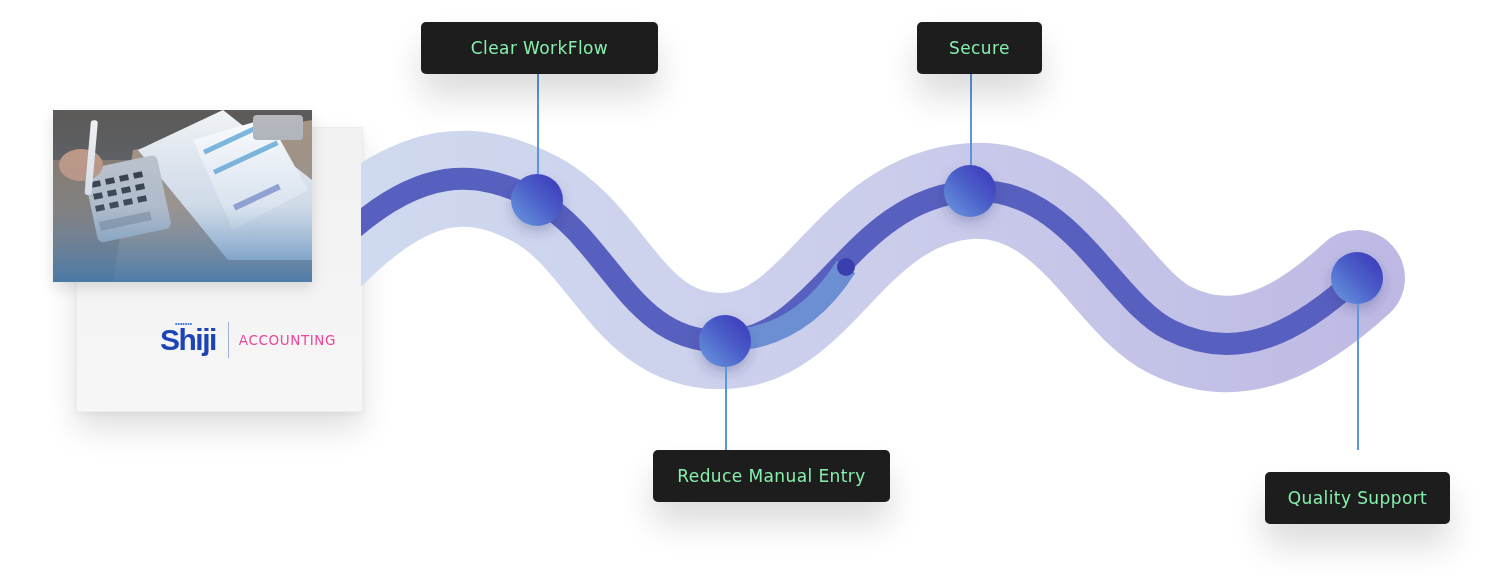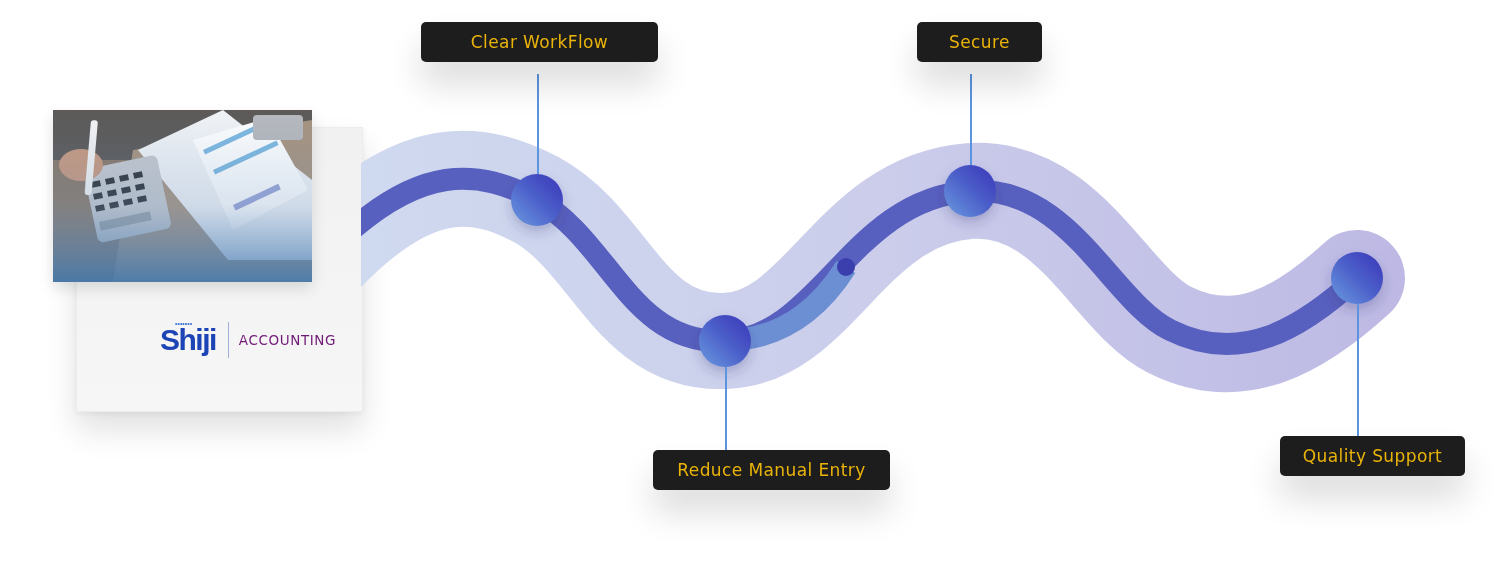--- a/index.html
+++ b/index.html
@@ -28,26 +28,26 @@
     font-family:"Liberation Sans", sans-serif; font-weight:bold;
     font-size:30px; color:#1d44b5; letter-spacing:-1.5px; line-height:1;
     position:relative;
     margin-left:32px;
   }
   .logo-dots {
     position:absolute; left:15px; top:-5px; font-size:7px; color:#3b74d6; letter-spacing:0px;
   }
   .logo-sep { width:1px; height:36px; background:#9fb0d6; margin:0 10px 0 12px; }
   .logo-sub {
-    font-family:"DejaVu Sans", sans-serif; font-size:13.5px; color:#701a75; letter-spacing:0.6px;
+    font-family:"DejaVu Sans", sans-serif; font-size:13.5px; color:#ec4899; letter-spacing:0.6px;
   }
   svg.path-svg { position:absolute; left:0; top:0; }
   .label {
-    position:absolute; height:40px; background:#1d1d1e; border-radius:5px;
-    color:#eab308; font-family:"DejaVu Sans", sans-serif; font-size:17px;
+    position:absolute; height:52px; background:#1d1d1e; border-radius:5px;
+    color:#86efac; font-family:"DejaVu Sans", sans-serif; font-size:17px;
     display:flex; align-items:center; justify-content:center; letter-spacing:0.4px;
     box-shadow:0 22px 34px rgba(0,0,0,0.14);
   }
   .connector { position:absolute; width:1.5px; background:#5b95e0; }
 </style>
 </head>
 <body>
 
 <div class="card"></div>
 
@@ -138,15 +138,15 @@
 
 <div class="label" style="left:421px; top:22px; width:237px;">
   <span>Clear WorkFlow</span>
 </div>
 <div class="label" style="left:612px; top:450px; width:237px;margin-left:41px;">
   <span>Reduce Manual Entry</span>
 </div>
 <div class="label" style="left:908px; top:22px; width:125px;margin-left:9px;">
   <span>Secure</span>
 </div>
-<div class="label" style="left:1265px; top:436px; width:185px;margin-left:15px;">
+<div class="label" style="left:1265px; top:472px; width:185px;">
   <span>Quality Support</span>
 </div>
 
 </body></html>

